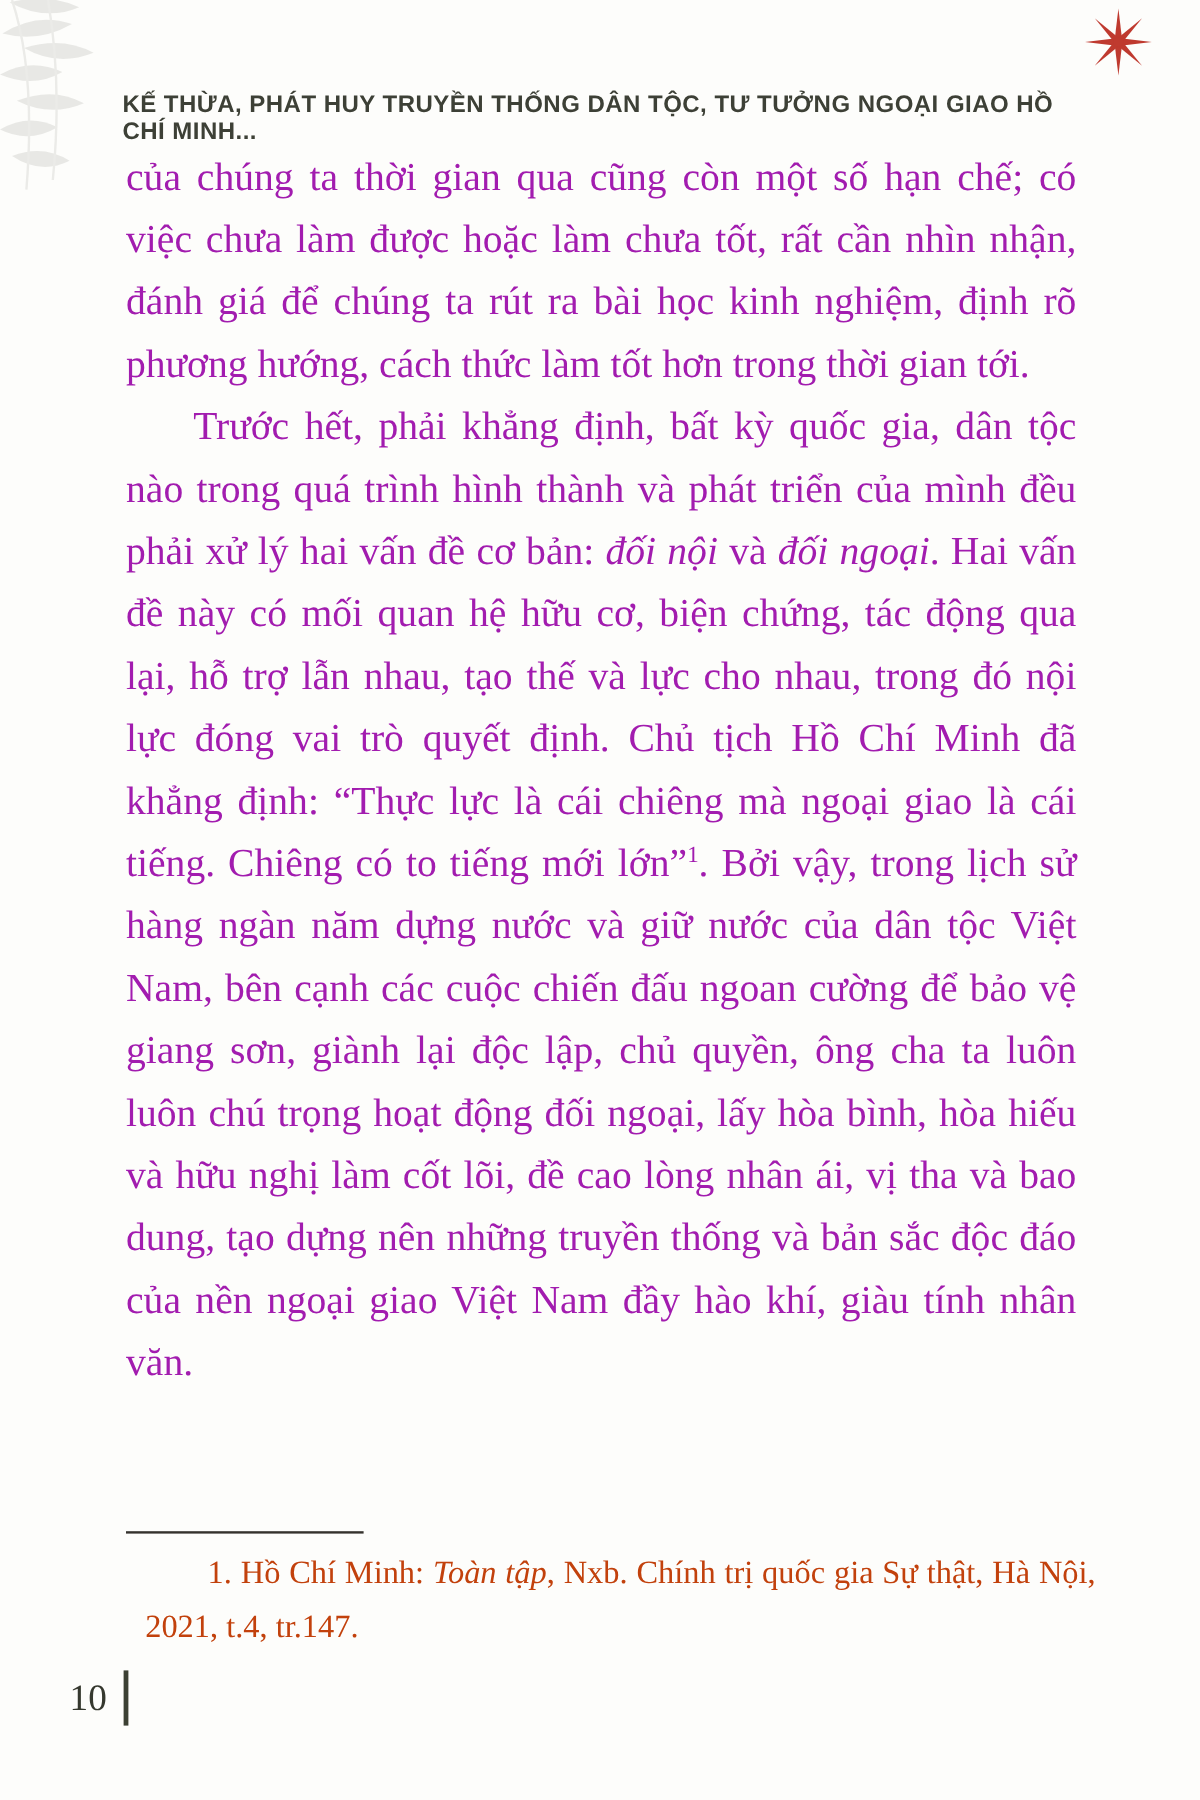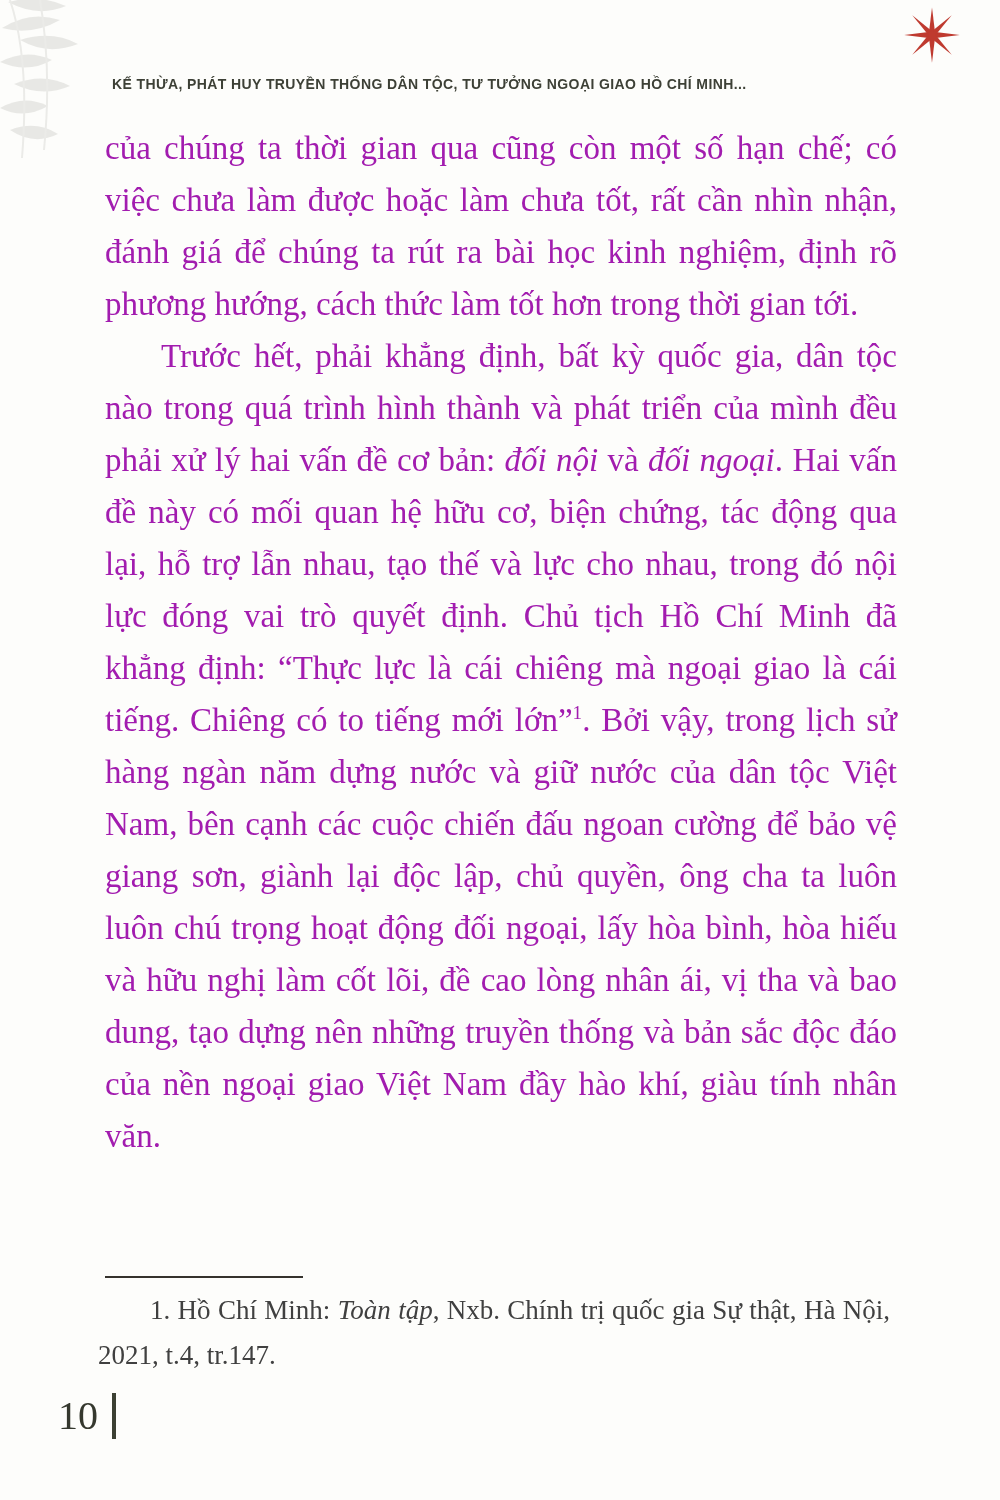--- a/index.html
+++ b/index.html
@@ -20,25 +20,25 @@
     width: 120px; height: 160px;
     opacity: 0.55;
   }
   .publisher-emblem {
     position: absolute;
     left: 903px; top: 6px;
     width: 58px; height: 58px;
   }
   .running-head {
     position: absolute;
-    left: 112px; top: 76px;
+    left: 102px; top: 76px;
     width: 790px;
     font-family: "Liberation Sans", sans-serif;
     font-weight: bold;
-    font-size: 14px;
+    font-size: 20px;
     letter-spacing: 0.4px;
     color: #3d4036;
   }
   .body-text {
     position: absolute;
     left: 105px; top: 122px;
     width: 792px;
   }
   .para {
     font-size: 33px;
@@ -54,37 +54,37 @@
     line-height: 0;
   }
   .footnote-rule {
     position: absolute;
     left: 105px; top: 1276px;
     width: 198px; height: 2px;
     background: #35322d;
   }
   .footnote {
     position: absolute;
-    left: 98px; top: 1288px;
+    left: 121px; top: 1288px;
     width: 792px;
     font-size: 27px;
     line-height: 45px;
     text-align: justify;
     text-indent: 52px;
-    color: #404040;
+    color: #c2410c;
   }
   .page-number-block {
     position: absolute;
     left: 58px; top: 1392px;
     display: flex;
     align-items: center;
     gap: 14px;
   }
   .page-number {
-    font-size: 40px;
+    font-size: 31px;
     color: #35382e;
   }
   .page-number-bar {
     width: 4px; height: 46px;
     background: #3c4033;
   }
 </style>
 </head>
 <body>
 

